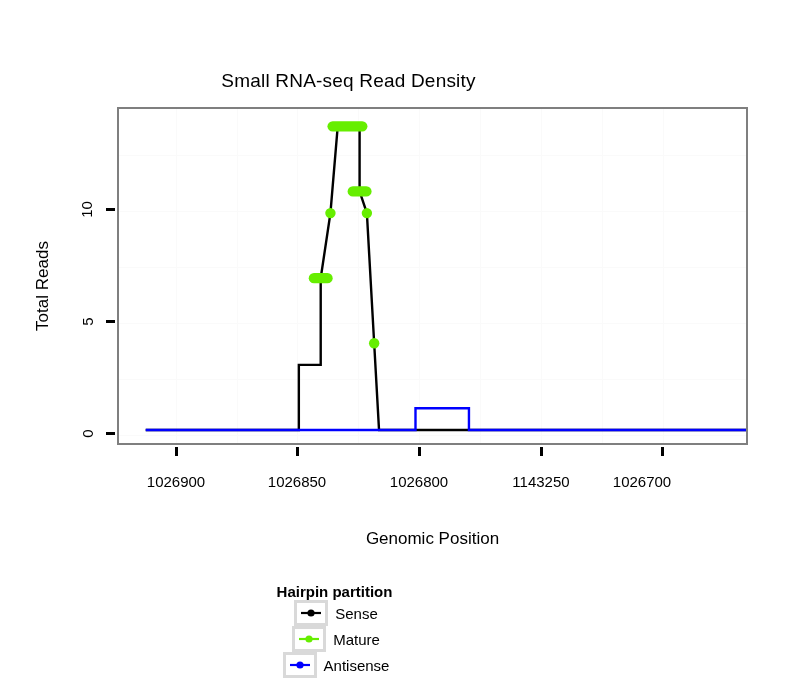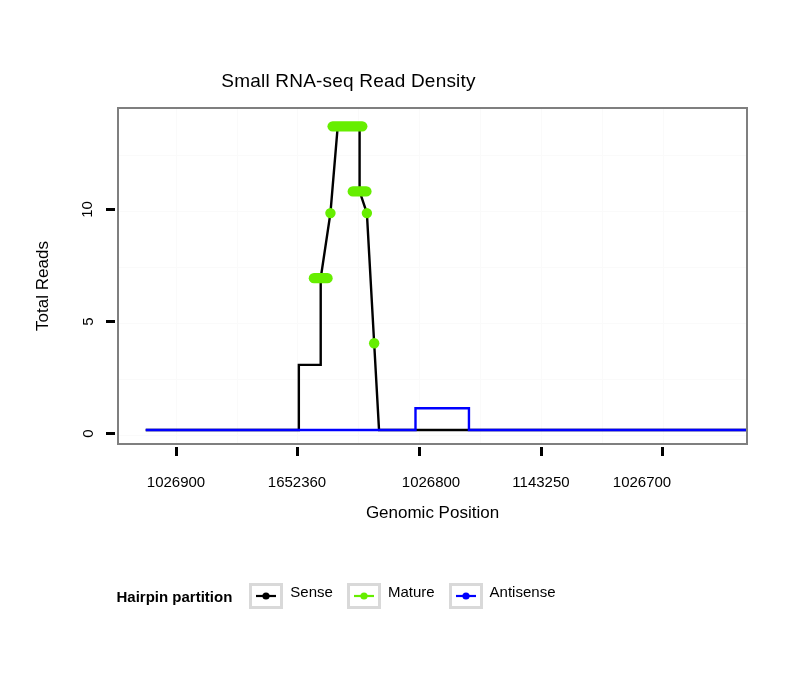--- a/index.html
+++ b/index.html
@@ -35,32 +35,32 @@
     left:-6px;top:276px;width:160px;text-align:center;font-size:17px;
     transform:rotate(-90deg);transform-origin:50% 50%;
     margin-left:-31px;
   }
 
   
   .xtick-mark{position:absolute;width:3px;height:9px;background:#000;top:447px;}
   .xtick-label{position:absolute;top:473px;font-size:15px;color:#000;
     text-align:right;transform:translateX(-50%);white-space:nowrap;}
   #x-axis-title{
-    left:117px;top:503px;width:631px;text-align:center;font-size:17px;
+    left:117px;top:529px;width:631px;text-align:center;font-size:17px;
   }
 
   
   #legend{
     position:absolute;left:0;top:583px;width:686px;
-    display:flex;align-items:center;justify-content:center;gap:0px;
+    display:flex;align-items:center;justify-content:center;gap:0px;flex-direction:column;
   }
   #legend-title{
     font-size:15px;font-weight:bold;color:#000;margin-right:17px;white-space:nowrap;
   }
-  .legend-item{display:flex;align-items:flex-start;margin-right:14px;}
+  .legend-item{display:flex;align-items:center;margin-right:14px;}
   .legend-key{
     width:34px;height:26px;border:3px solid #d9d9d9;background:#fff;
     box-sizing:border-box;display:flex;align-items:center;justify-content:center;
     margin-right:7px;
   }
   .legend-label{font-size:15px;color:#000;white-space:nowrap;}
 </style>
 </head>
 <body>
 
@@ -111,22 +111,22 @@
 
   <div class="abs" id="y-axis-title">Total Reads</div>
 
   <div class="abs xtick-mark" style="left:175px;"></div>
   <div class="abs xtick-mark" style="left:296px;"></div>
   <div class="abs xtick-mark" style="left:418px;"></div>
   <div class="abs xtick-mark" style="left:540px;"></div>
   <div class="abs xtick-mark" style="left:661px;"></div>
 
   <div class="abs xtick-label" style="left:176px;">1026900</div>
-  <div class="abs xtick-label" style="left:297px;">1652360</div>
-  <div class="abs xtick-label" style="left:431px;">1026800</div>
+  <div class="abs xtick-label" style="left:297px;">1026850</div>
+  <div class="abs xtick-label" style="left:419px;">1026800</div>
   <div class="abs xtick-label" style="left:541px;">1143250</div>
   <div class="abs xtick-label" style="left:642px;">1026700</div>
 
   <div class="abs" id="x-axis-title">Genomic Position</div>
 
   <div id="legend">
     <div id="legend-title">Hairpin partition</div>
 
     <div class="legend-item">
       <div class="legend-key">

